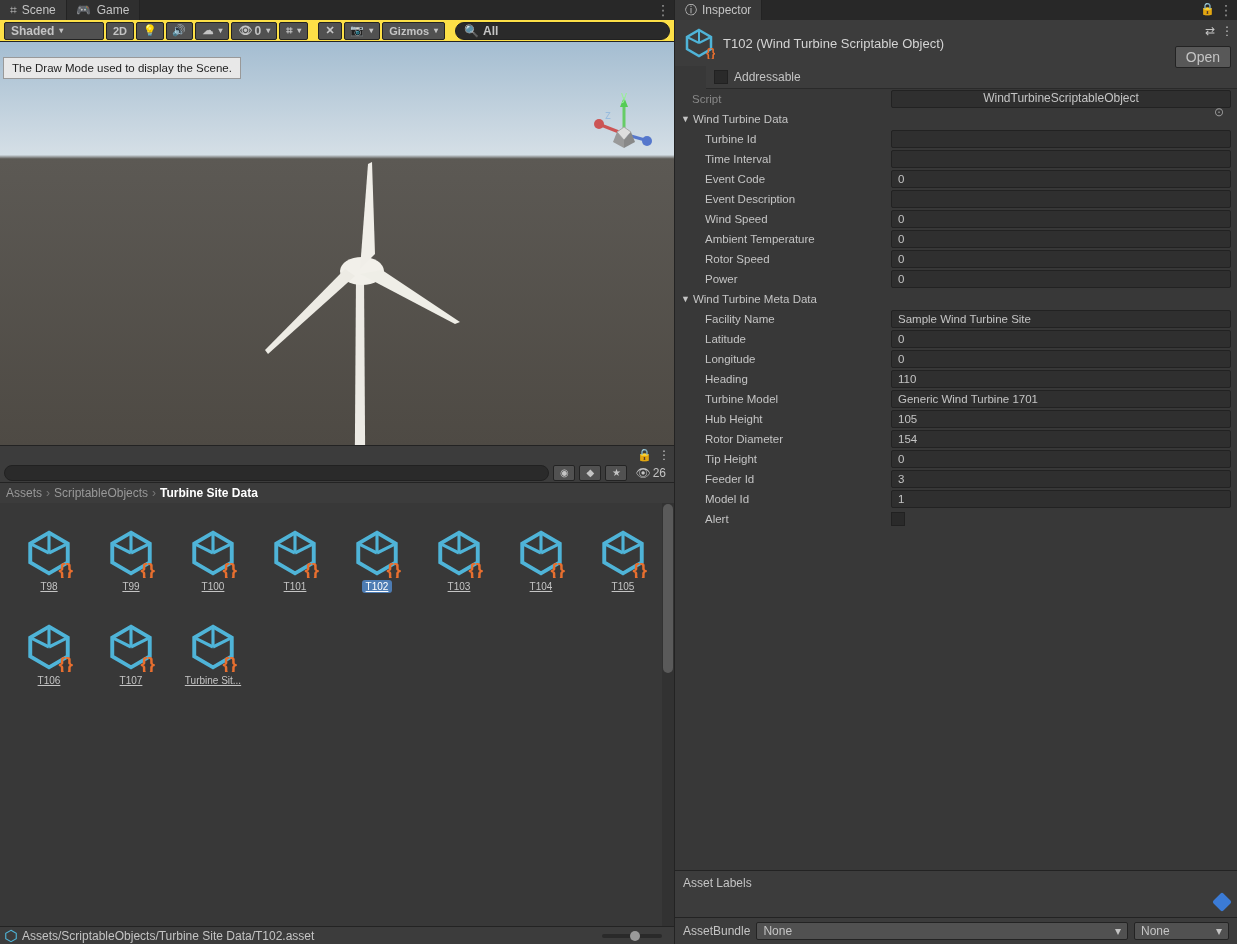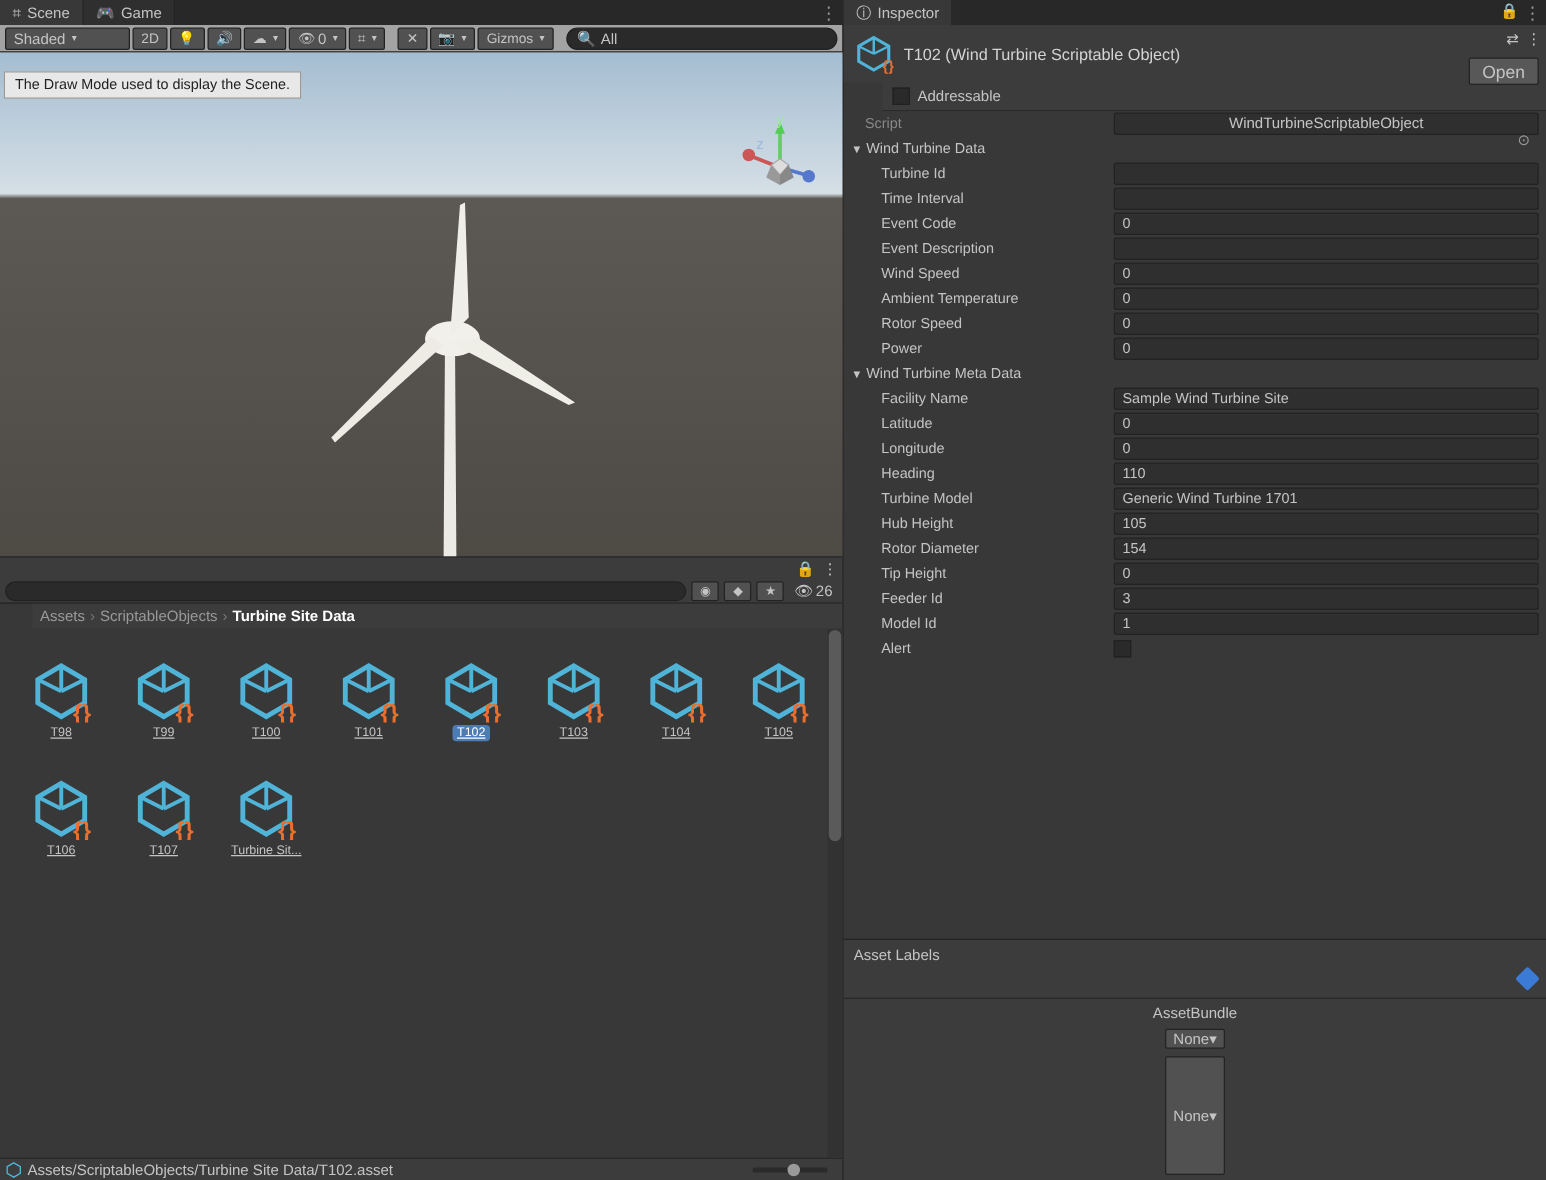--- a/index.html
+++ b/index.html
@@ -7,40 +7,40 @@
 .left-col { width:674px; display:flex; flex-direction:column; }
 .right-col { flex:1; display:flex; flex-direction:column; background:#383838; border-left:1px solid #232323; }
 
 
 .tab-bar { height:20px; background:#282828; display:flex; align-items:center; position:relative; }
 .tab { padding:3px 10px; display:flex; align-items:center; gap:5px; background:#383838; border-right:1px solid #232323; height:20px; }
 .tab.inactive { background:#2f2f2f; color:#999; }
 .tab-menu { position:absolute; right:4px; top:2px; color:#999; font-size:14px; }
 
 
-.toolbar { height:22px; background:#a3a3a3; display:flex; align-items:center; padding:0 4px; gap:2px; border-bottom:1px solid #232323; }
+.toolbar { height:22px; background:#fde047; display:flex; align-items:center; padding:0 4px; gap:2px; border-bottom:1px solid #232323;font-weight:bold; }
 .tb-btn { background:#515151; border:1px solid #232323; height:18px; padding:0 6px; display:flex; align-items:center; justify-content:center; border-radius:2px; color:#c4c4c4; font-size:11px; }
 .tb-drop { display:flex; align-items:center; gap:2px; }
 .tb-drop::after { content:'▾'; font-size:8px; margin-left:3px; }
 .tb-sep { width:6px; }
 .search-tb { flex:1; background:#2a2a2a; border:1px solid #212121; border-radius:10px; height:18px; padding:0 8px; display:flex; align-items:center; gap:4px; color:#888; }
 
 
 .viewport { flex:1; position:relative; background:linear-gradient(to bottom, #a4bdd1 0%, #d5dfe6 28%, #5c5954 29%, #4e4a44 100%); overflow:hidden; }
 .tooltip { position:absolute; top:15px; left:3px; background:#e8e8e8; color:#222; padding:4px 8px; font-size:11.5px; border:1px solid #999; }
 .gizmo { position:absolute; top:50px; right:15px; width:70px; height:70px; }
 .turbine { position:absolute; left:260px; top:112px; width:210px; height:440px; }
 
 
 .proj-top { height:18px; background:#3c3c3c; display:flex; align-items:center; justify-content:flex-end; padding:0 4px; gap:6px; border-top:1px solid #232323; }
 .proj-search { height:20px; background:#3c3c3c; display:flex; align-items:center; padding:0 4px; gap:4px; border-bottom:1px solid #232323; }
 .srch { flex:1; background:#2a2a2a; border:1px solid #212121; border-radius:10px; height:16px; padding:0 18px; }
 .mini-btn { width:22px; height:16px; background:#515151; border:1px solid #232323; border-radius:2px; display:flex; align-items:center; justify-content:center; font-size:10px; }
 .eye-ct { display:flex; align-items:center; gap:2px; padding:0 4px; }
-.breadcrumb { height:20px; background:#3c3c3c; display:flex; align-items:center; padding:0 6px; gap:4px;margin-left:26px; }
+.breadcrumb { height:20px; background:#3c3c3c; display:flex; align-items:center; padding:0 6px; gap:4px; }
 .breadcrumb .bc { color:#999; }
 .breadcrumb .bc.active { color:#fff; font-weight:bold; }
 .breadcrumb .sep { color:#777; }
 .asset-grid { flex:1; background:#383838; padding:10px 8px; display:flex; flex-wrap:wrap; align-content:flex-start; gap:0; overflow-y:auto; position:relative; }
 .asset { width:82px; height:94px; display:flex; flex-direction:column; align-items:center; justify-content:center; gap:2px; }
 .asset .lbl { font-size:10px; color:#c4c4c4; padding:1px 4px; border-radius:3px; max-width:78px; white-space:nowrap; overflow:hidden; text-overflow:ellipsis;text-decoration:underline; }
 .asset.selected .lbl { background:#4d7cb3; color:#fff; }
 .scrollbar { position:absolute; right:0; top:0; width:12px; height:100%; background:#323232; }
 .scrollbar .thumb { width:10px; margin:1px; background:#5a5a5a; border-radius:5px; height:40%; }
 .status-bar { height:18px; background:#3c3c3c; display:flex; align-items:center; padding:0 4px; border-top:1px solid #232323; }
@@ -63,21 +63,21 @@
 .prop-row .plabel { width:210px; padding-left:24px; color:#c4c4c4; font-size:11.5px; }
 .prop-row.head .plabel { padding-left:0; font-weight:normal; }
 .prop-row .pval { flex:1; background:#2f2f2f; border:1px solid #222; height:18px; padding:0 6px; display:flex; align-items:center; border-radius:2px; font-size:11.5px; }
 .prop-row.script .pval { color:#888;flex-direction:column; }
 .prop-row.script .plabel { color:#888; padding-left:11px; }
 .obj-icon { width:10px; height:10px; background:#666; margin-right:4px; border-radius:1px; }
 .dot-right { margin-left:auto; color:#999; }
 .insp-spacer { flex:1; background:#383838; }
 .asset-labels { background:#3c3c3c; padding:5px 8px; border-top:1px solid #232323; position:relative; }
 .tag-icon { position:absolute; right:8px; top:24px; width:14px; height:14px; background:#3b7bd6; border-radius:2px; transform:rotate(45deg); }
-.bundle-row { background:#3c3c3c; padding:4px 8px; display:flex; align-items:center; gap:6px; border-top:1px solid #232323;flex-direction:column; }
+.bundle-row { background:#3c3c3c; padding:4px 8px; display:flex; align-items:center; gap:6px; border-top:1px solid #232323; }
 .bundle-dd { flex:1; background:#515151; border:1px solid #232323; height:18px; padding:0 6px; display:flex; align-items:center; justify-content:space-between; border-radius:2px; font-size:11px;}
 .bundle-dd.small { flex:0 0 95px; }
 
 svg { display:block; }
 </style>
 </head>
 <body>
 
 <div class="left-col">
 

